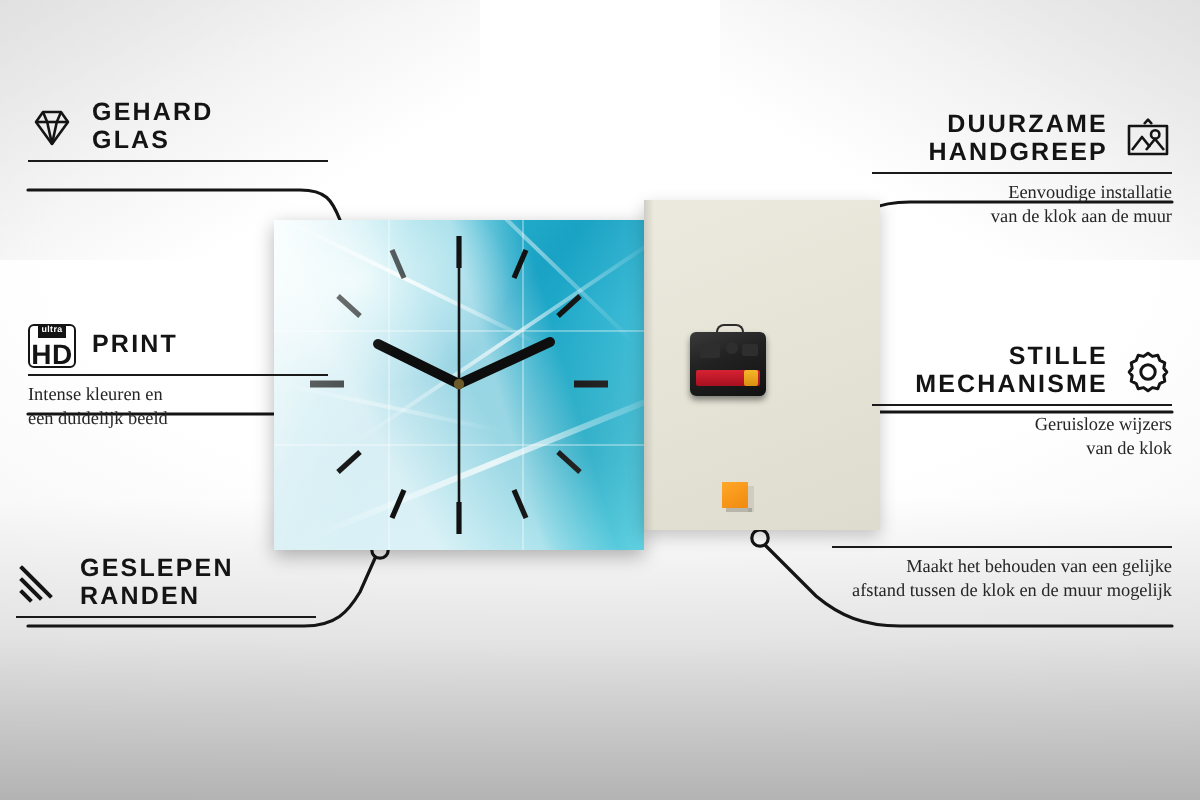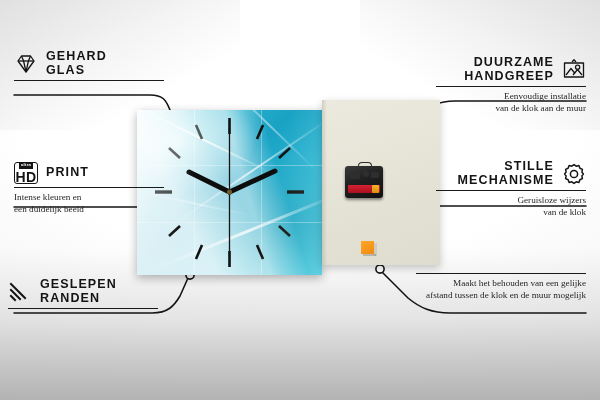--- a/index.html
+++ b/index.html
@@ -258,21 +258,21 @@
           <path d="M11 17 L15.5 11.5 L20 17"></path>
           <circle cx="15.6" cy="9.2" r="2.1"></circle>
         </g>
       </svg>
     </div>
     <div class="rule"></div>
     <div class="desc">Eenvoudige installatie
 van de klok aan de muur</div>
   </div>
 
-  <div class="feat right" style="left:436px;top:160px;width:150px;">
+  <div class="feat right" style="left:436px;top:172px;width:150px;">
     <div class="head">
       <div class="titles">
         <span class="t1">STILLE</span>
         <span class="t2">MECHANISME</span>
       </div>
       <svg class="ico" viewBox="0 0 24 24">
         <g fill="none" stroke="#141414" stroke-width="1.5" stroke-linejoin="round">
           <path d="M12 2.6 L14.2 4.2 L16.9 3.6 L17.9 6.2 L20.4 7.4 L19.9 10.1 L21.4 12 L19.9 13.9 L20.4 16.6 L17.9 17.8 L16.9 20.4 L14.2 19.8 L12 21.4 L9.8 19.8 L7.1 20.4 L6.1 17.8 L3.6 16.6 L4.1 13.9 L2.6 12 L4.1 10.1 L3.6 7.4 L6.1 6.2 L7.1 3.6 L9.8 4.2 Z"></path>
           <circle cx="12" cy="12" r="3.6"></circle>
         </g>

